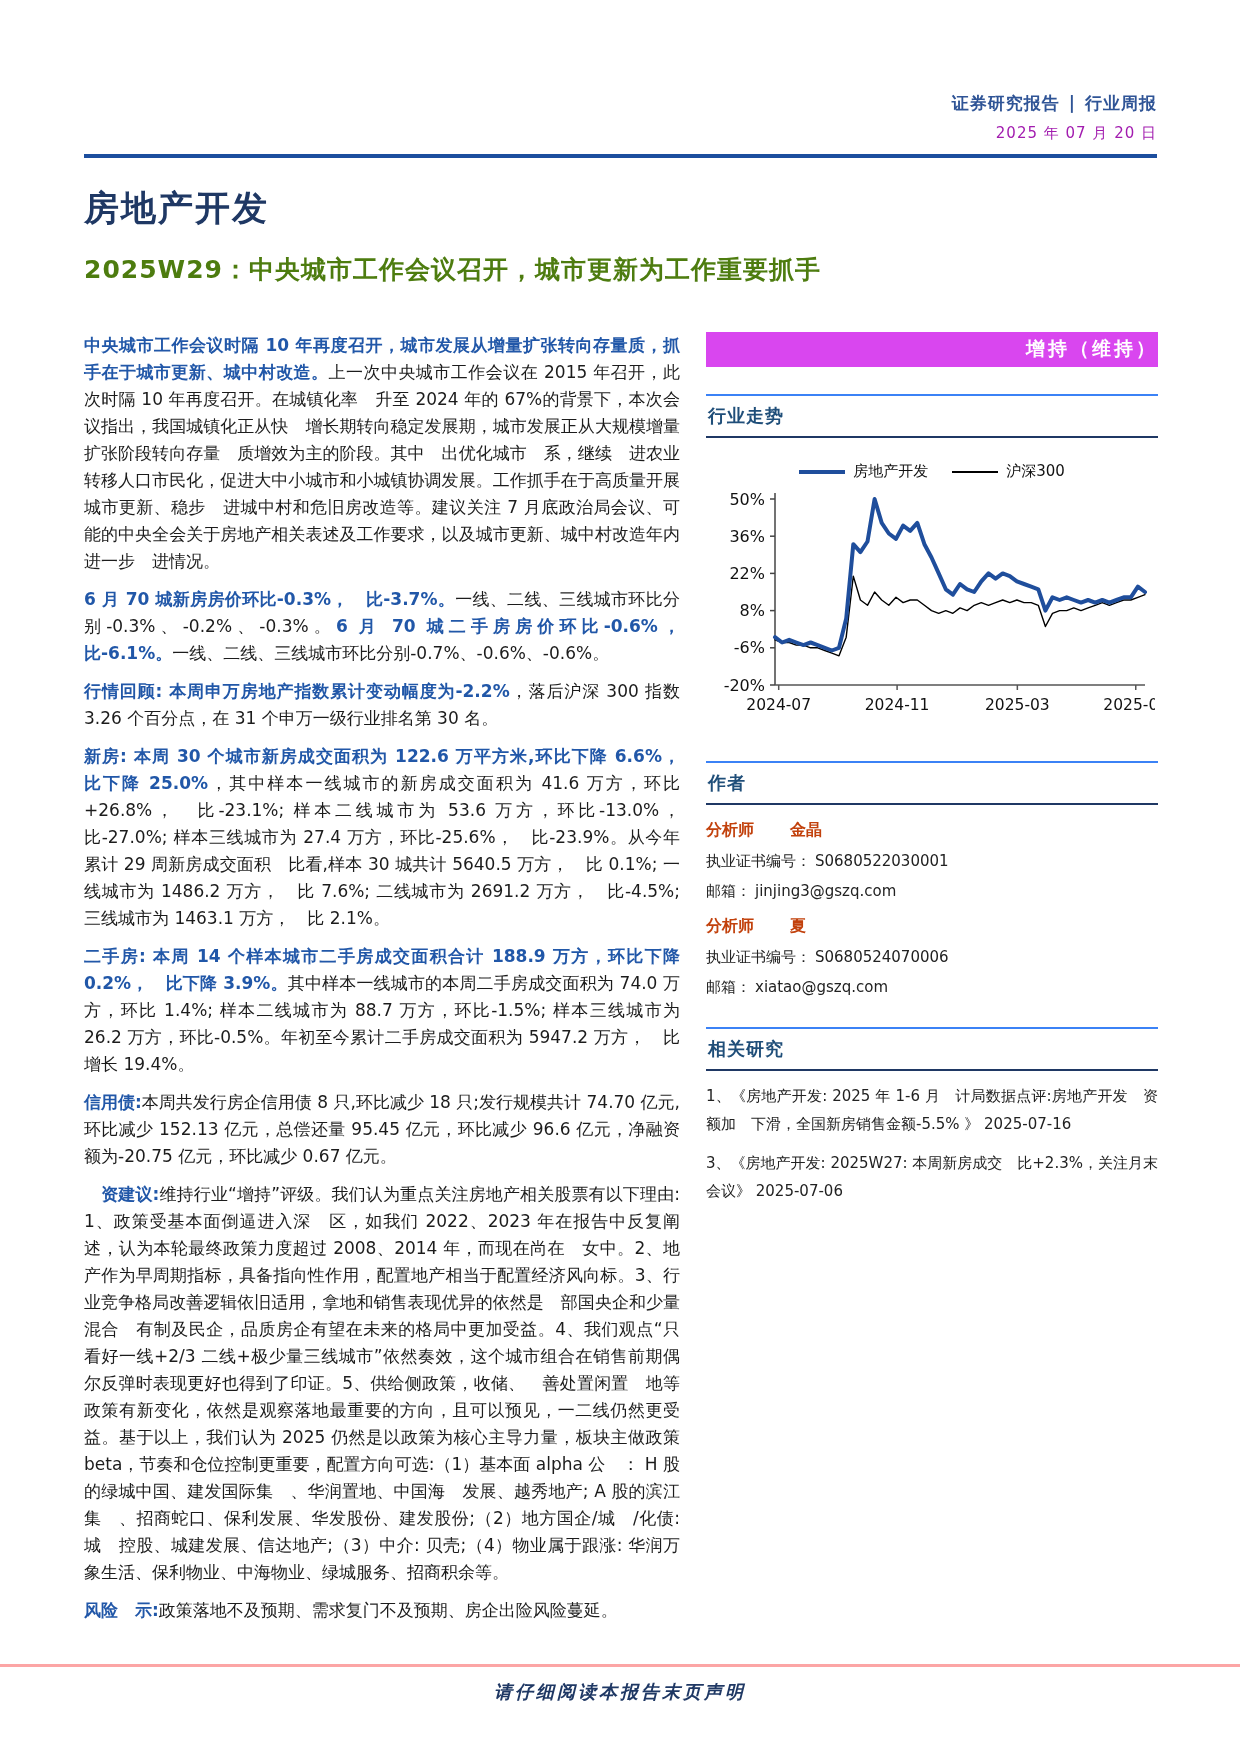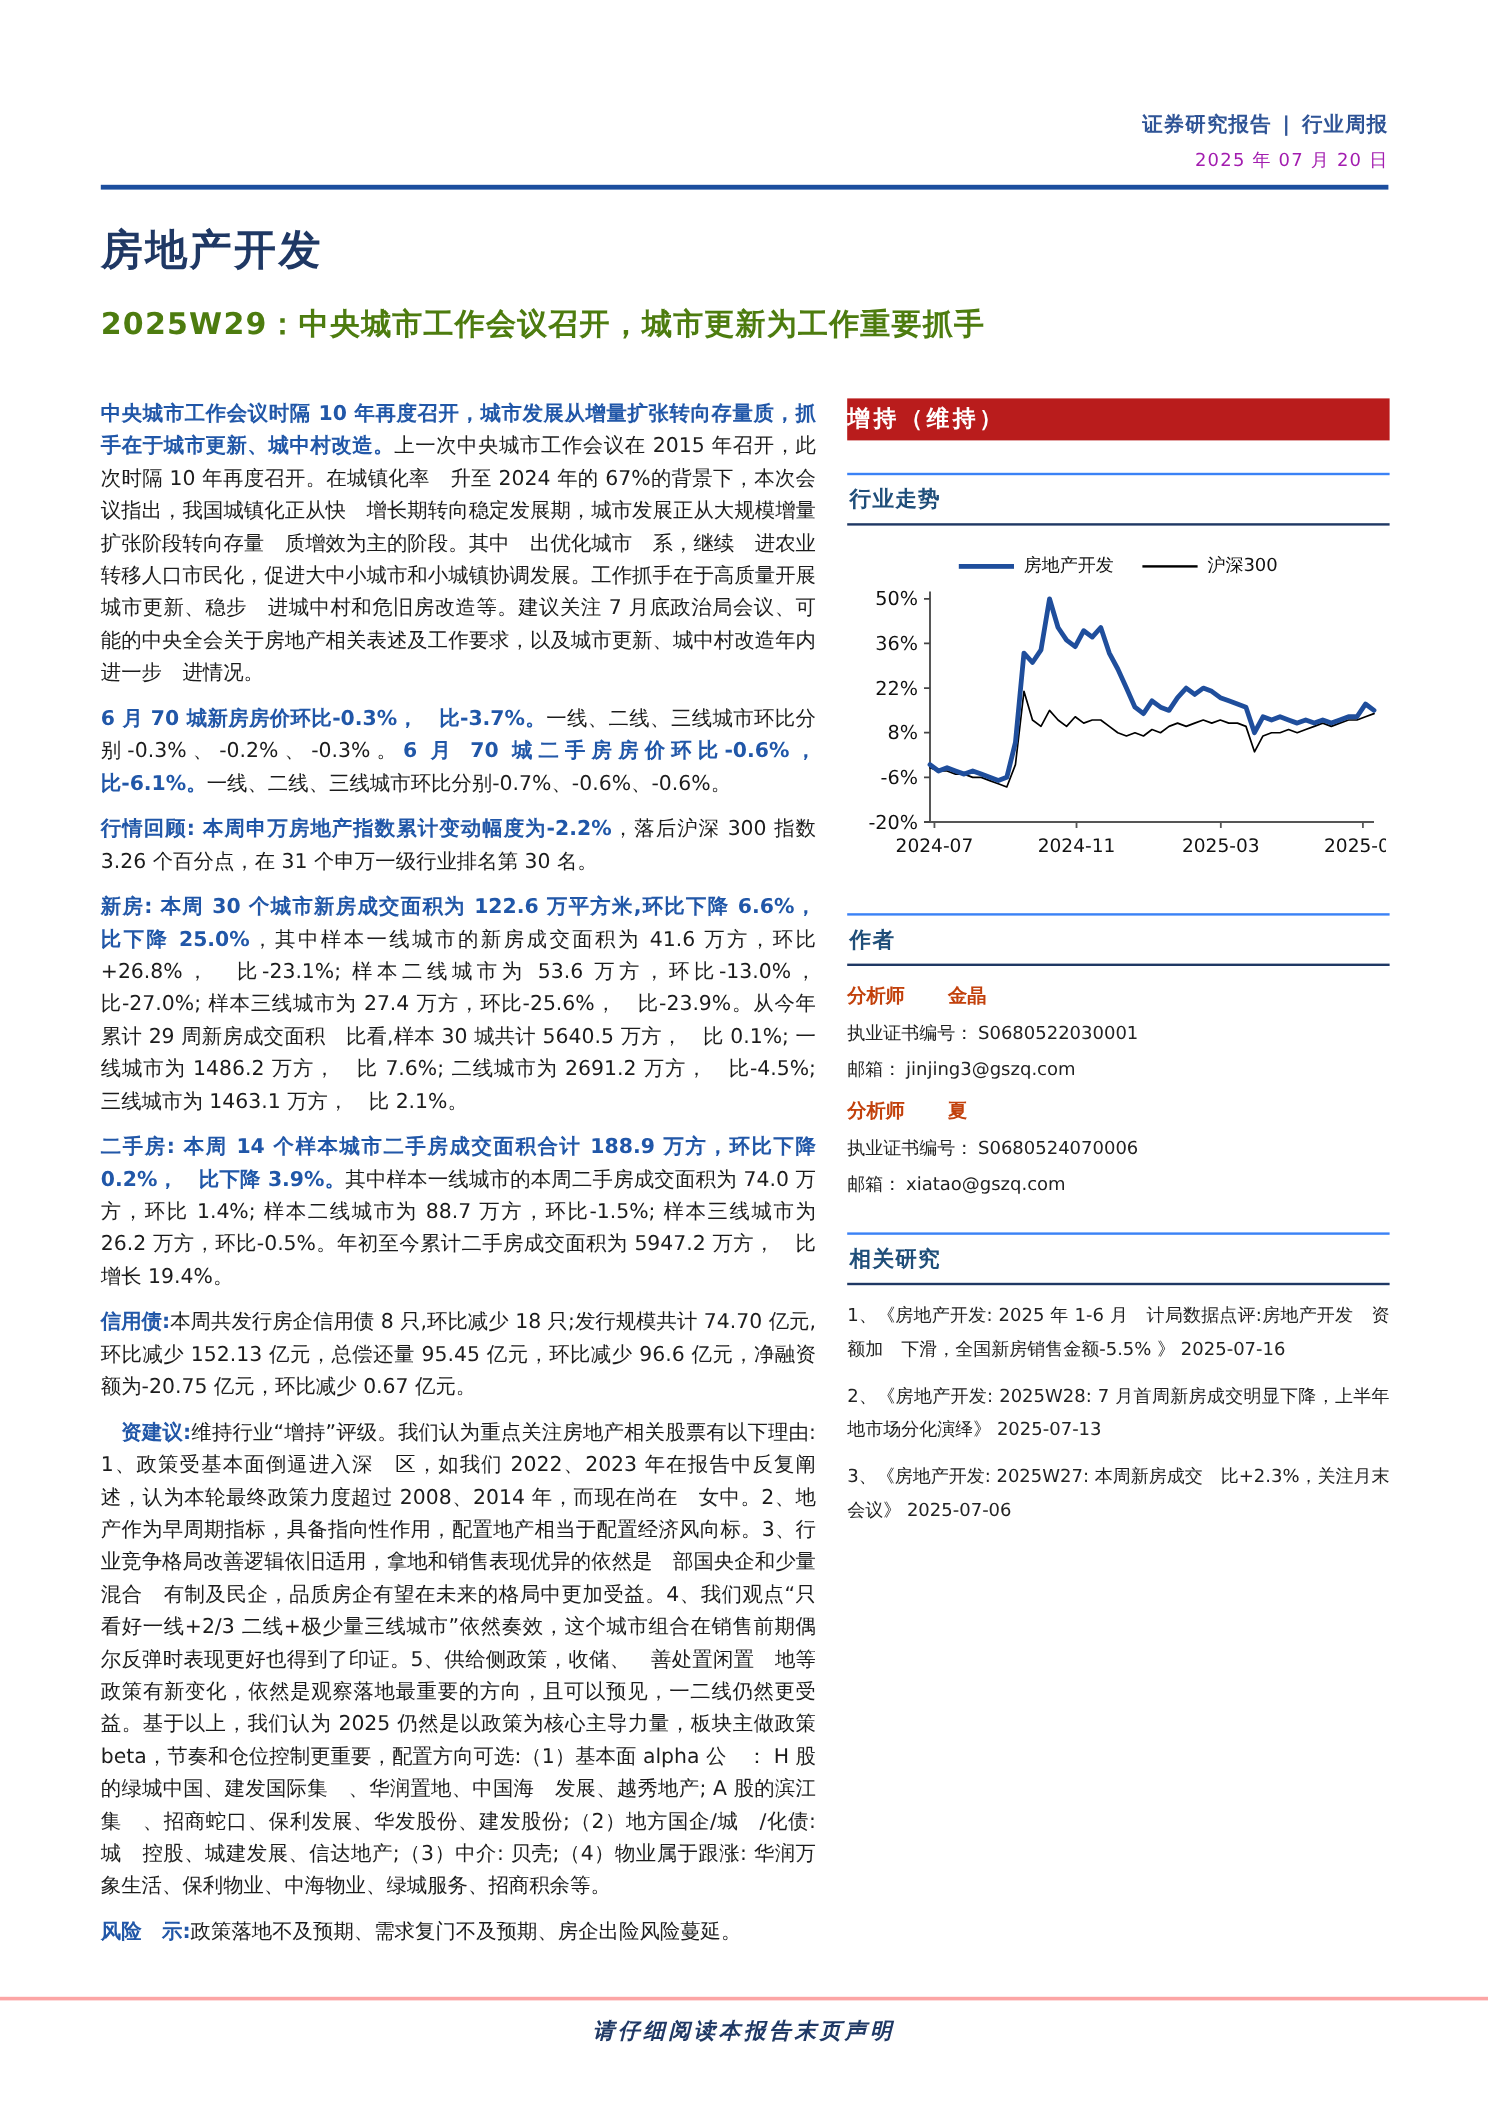--- a/index.html
+++ b/index.html
@@ -16,21 +16,21 @@
   .title{font-size:35px;color:#1F3864;font-weight:bold;margin:27px 0 0;letter-spacing:2px;}
   .subtitle{font-size:25px;color:#4d7c0f;font-weight:bold;margin:21px 0 0;letter-spacing:1px;}
 
   .columns{display:flex;gap:26px;margin-top:46px;}
   .col-left{width:596px;flex:none;}
   .col-right{width:452px;flex:none;}
 
   .para{font-size:17px;line-height:27px;text-align:justify;margin:0 0 11px;color:#1c1c1c;}
   .bb{color:#2157A8;font-weight:bold;}
 
-  .rating{background:#b91c1c;color:#ffffff;font-weight:bold;font-size:19px;text-align:left;padding:4px 0 5px;letter-spacing:3px;}
+  .rating{background:#d946ef;color:#ffffff;font-weight:bold;font-size:19px;text-align:right;padding:4px 0 5px;letter-spacing:3px;}
 
   .sec{border-top:2px solid #3b82f6;border-bottom:2px solid #1F3864;color:#1F4E79;font-weight:bold;font-size:18px;padding:8px 2px;letter-spacing:1px;}
   .sec.mt1{margin-top:27px;}
   .sec.mt2{margin-top:30px;}
 
   .legend{display:flex;align-items:center;justify-content:center;gap:8px;font-size:15px;color:#111;margin-top:24px;}
   .sw{display:inline-block;}
   .sw-blue{width:46px;height:4px;background:#1F4E9C;}
   .sw-black{width:46px;height:2px;background:#000;margin-left:16px;}
   svg.chart{display:block;margin:4px auto 0;}
@@ -120,21 +120,20 @@
       </div>
       <div class="author">
         <div class="role-row"><span>分析师</span><span class="aname">夏</span></div>
         <div class="meta"><span>执业证书编号：</span><span class="mv">S0680524070006</span></div>
         <div class="meta"><span>邮箱：</span><span class="mv">xiatao@gszq.com</span></div>
       </div>
 
       <div class="sec mt2">相关研究</div>
 
       <div class="rel-item">1、《房地产开发: 2025 年 1-6 月　计局数据点评:房地产开发　资额加　下滑，全国新房销售金额-5.5% 》 2025-07-16</div>
-      <div class="rel-item">2、《房地产开发: 2025W28: 7 月首周新房成交明显下降，上半年　地市场分化演绎》 2025-07-13</div>
       <div class="rel-item">3、《房地产开发: 2025W27: 本周新房成交　比+2.3%，关注月末会议》 2025-07-06</div>
     </div>
 
   </div>
 
   <div class="footer">
     <div class="footer-text">请仔细阅读本报告末页声明</div>
   </div>
 
 </div>

